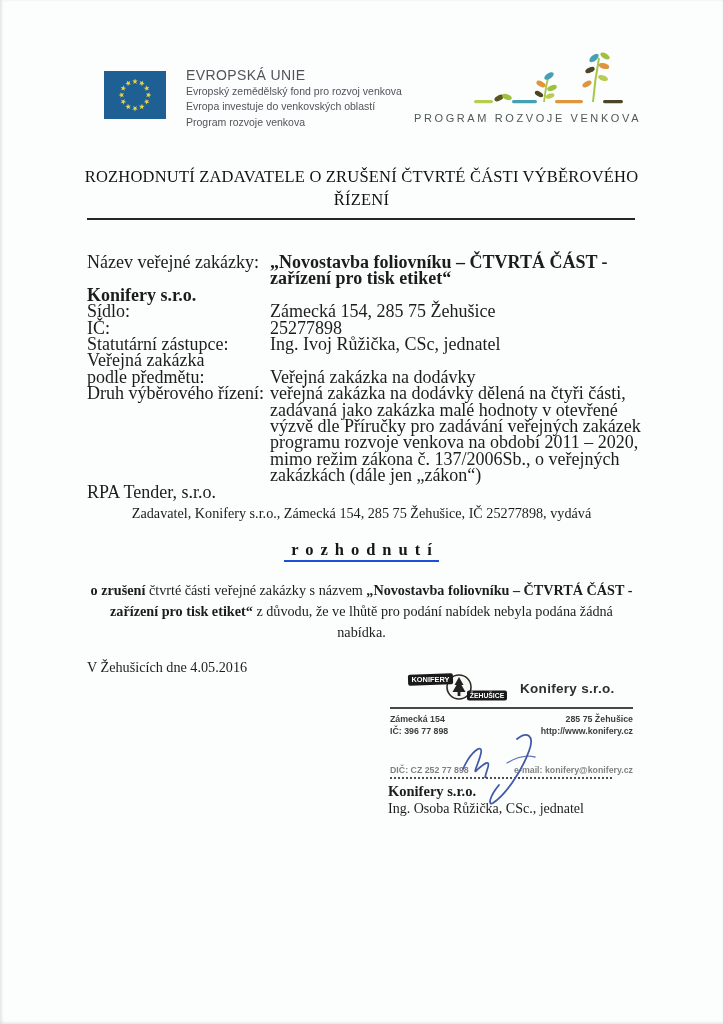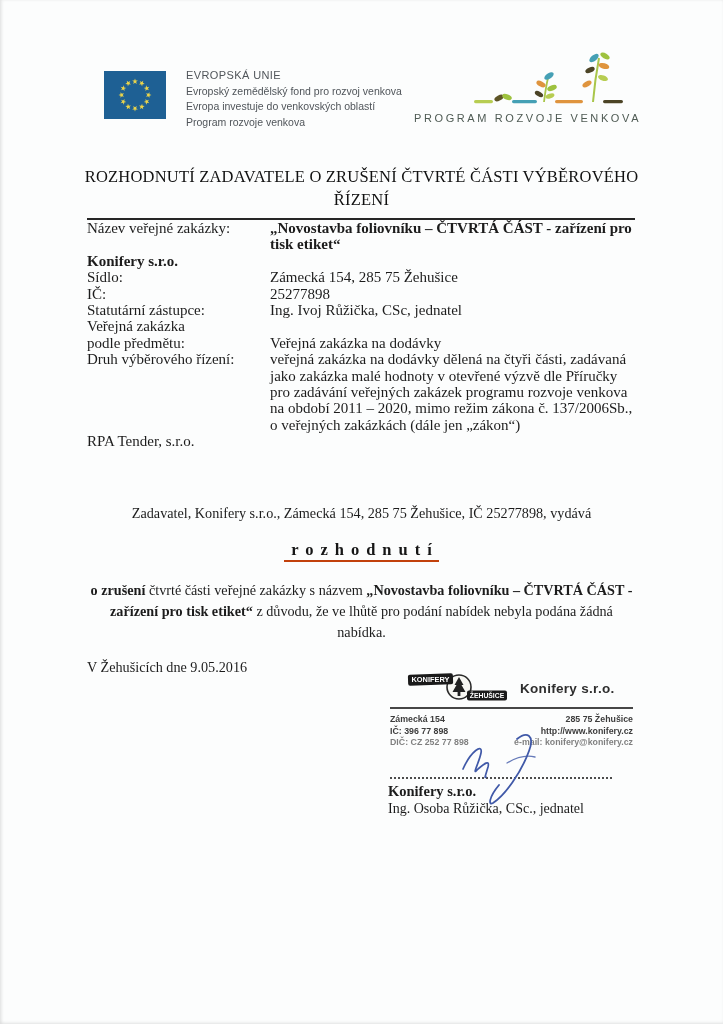--- a/index.html
+++ b/index.html
@@ -6,53 +6,53 @@
   .page {
     position:relative; width:723px; height:1024px; margin:0 auto;
     background:#fcfdfd; overflow:hidden;
     box-shadow: inset 2px 0 3px rgba(0,0,0,.08), inset 0 -2px 3px rgba(0,0,0,.05);
     font-family:"Liberation Serif", serif; color:#1c1c1c;
   }
   
   .eu-flag { position:absolute; left:104px; top:71px; width:62px; height:48px; }
   .eu-text { position:absolute; left:186px; top:68px; font-family:"Liberation Sans",sans-serif;
              color:#50555a; font-size:10.5px; line-height:15.5px; }
-  .eu-text .t1 { font-size:11px; letter-spacing:.4px; }
+  .eu-text .t1 { font-size:14px; letter-spacing:.4px; }
   .prv-plants { position:absolute; left:473px; top:50px; width:152px; height:62px; }
   .prv-label { position:absolute; left:414px; top:112px; width:225px;
                font-family:"Liberation Sans",sans-serif; font-size:11px; letter-spacing:2.6px;
                color:#4e5a53; white-space:nowrap; }
   
   .doc-title { position:absolute; left:80px; top:165px; width:563px; text-align:center;
                font-weight:normal; font-size:16.5px; line-height:23px; color:#111; letter-spacing:.2px; }
   .rule { position:absolute; left:87px; top:218px; width:548px; border-top:2px solid #262626; }
   
-  .details { position:absolute; left:87px; top:220px; width:554px; font-size:15px; line-height:16.4px; }
+  .details { position:absolute; left:87px; top:254px; width:554px; font-size:18px; line-height:16.4px; }
   .dl-row { display:grid; grid-template-columns:183px 1fr; }
   .dl-label { white-space:pre-line; align-self:start; }
   .dl-value { align-self:end; }
   .b { font-weight:bold; }
   
   .intro { position:absolute; left:80px; top:505px; width:563px; text-align:center; font-size:14.2px; }
   .decision-heading-wrap { position:absolute; left:0; top:540px; width:723px; text-align:center; }
   .decision-heading { font-weight:bold; font-size:16.5px; letter-spacing:7px;
-                      border-bottom:2px solid #c2410c; padding:0 0 1px 7px; color:#161616; }
+                      border-bottom:2px solid #1d4ed8; padding:0 0 1px 7px; color:#161616; }
   .decision-para { position:absolute; left:85px; top:580px; width:553px; text-align:center;
                    font-size:14.2px; line-height:21px; }
   .date-line { position:absolute; left:87px; top:659px; font-size:14.2px; }
   
   .stamp-logo { position:absolute; left:407px; top:671px; width:102px; height:35px; }
   .stamp-company { position:absolute; left:520px; top:681px; font-family:"Liberation Sans",sans-serif;
                    font-weight:bold; font-size:13.5px; color:#2e2e2e; letter-spacing:.3px; }
   .stamp-divider { position:absolute; left:390px; top:707px; width:243px; border-top:2px solid #474747; }
   .stamp-address { position:absolute; left:390px; top:714px; width:243px; display:flex;
                    justify-content:space-between; font-family:"Liberation Sans",sans-serif;
                    font-weight:bold; font-size:8.8px; line-height:11.5px; color:#3d3d3d; }
   .stamp-address .col-r { text-align:right; }
-  .stamp-address .faint { opacity:.65; }
+  .stamp-address .faint { opacity:.65;margin-top:28px; }
   .signature { position:absolute; left:455px; top:733px; width:120px; height:72px; z-index:3; }
   .sig-dotted { position:absolute; left:390px; top:762px; width:222px; height:15px;
                 border-bottom:2.5px dotted #4c4c4c; }
   .signed-company { position:absolute; left:388px; top:783px; font-weight:bold; font-size:14.5px; }
   .signed-name { position:absolute; left:388px; top:801px; font-size:14px; }
 </style>
 </head>
 <body>
 
 <div class="page">
@@ -149,21 +149,21 @@
   </div>
 
   <div class="intro">Zadavatel, Konifery s.r.o., Zámecká 154, 285 75 Žehušice, IČ 25277898, vydává</div>
 
   <div class="decision-heading-wrap">
     <span class="decision-heading">rozhodnutí</span>
   </div>
 
   <div class="decision-para"><span class="b">o zrušení </span><span>čtvrté části veřejné zakázky s názvem </span><span class="b">„Novostavba foliovníku – ČTVRTÁ ČÁST - zařízení pro tisk etiket“</span><span> z důvodu, že ve lhůtě pro podání nabídek nebyla podána žádná nabídka.</span></div>
 
-  <div class="date-line">V Žehušicích dne 9.05.2016</div>
+  <div class="date-line">V Žehušicích dne 4.05.2016</div>
 
   <svg class="stamp-logo" viewBox="0 0 102 35" xmlns="http://www.w3.org/2000/svg">
     <circle cx="52" cy="16" r="12" fill="#f7f7f3" stroke="#2a2a2a" stroke-width="1.6"></circle>
     <rect x="1" y="3" width="45" height="11" rx="2" fill="#1a1a1a" transform="rotate(-2 23 8)"></rect>
     <text x="23.5" y="11.4" text-anchor="middle" font-family="Liberation Sans, sans-serif" font-size="7.4" font-weight="bold" fill="#ffffff">KONIFERY</text>
     <polygon points="52,6 56.5,14 54.5,14 58.5,21 45.5,21 49.5,14 47.5,14" fill="#222222"></polygon>
     <rect x="50.6" y="21" width="2.8" height="4" fill="#222222"></rect>
     <rect x="60" y="19.5" width="40" height="10" rx="2" fill="#1a1a1a"></rect>
     <text x="80" y="27" text-anchor="middle" font-family="Liberation Sans, sans-serif" font-size="6.8" font-weight="bold" fill="#ffffff">ŽEHUŠICE</text>
   </svg>

